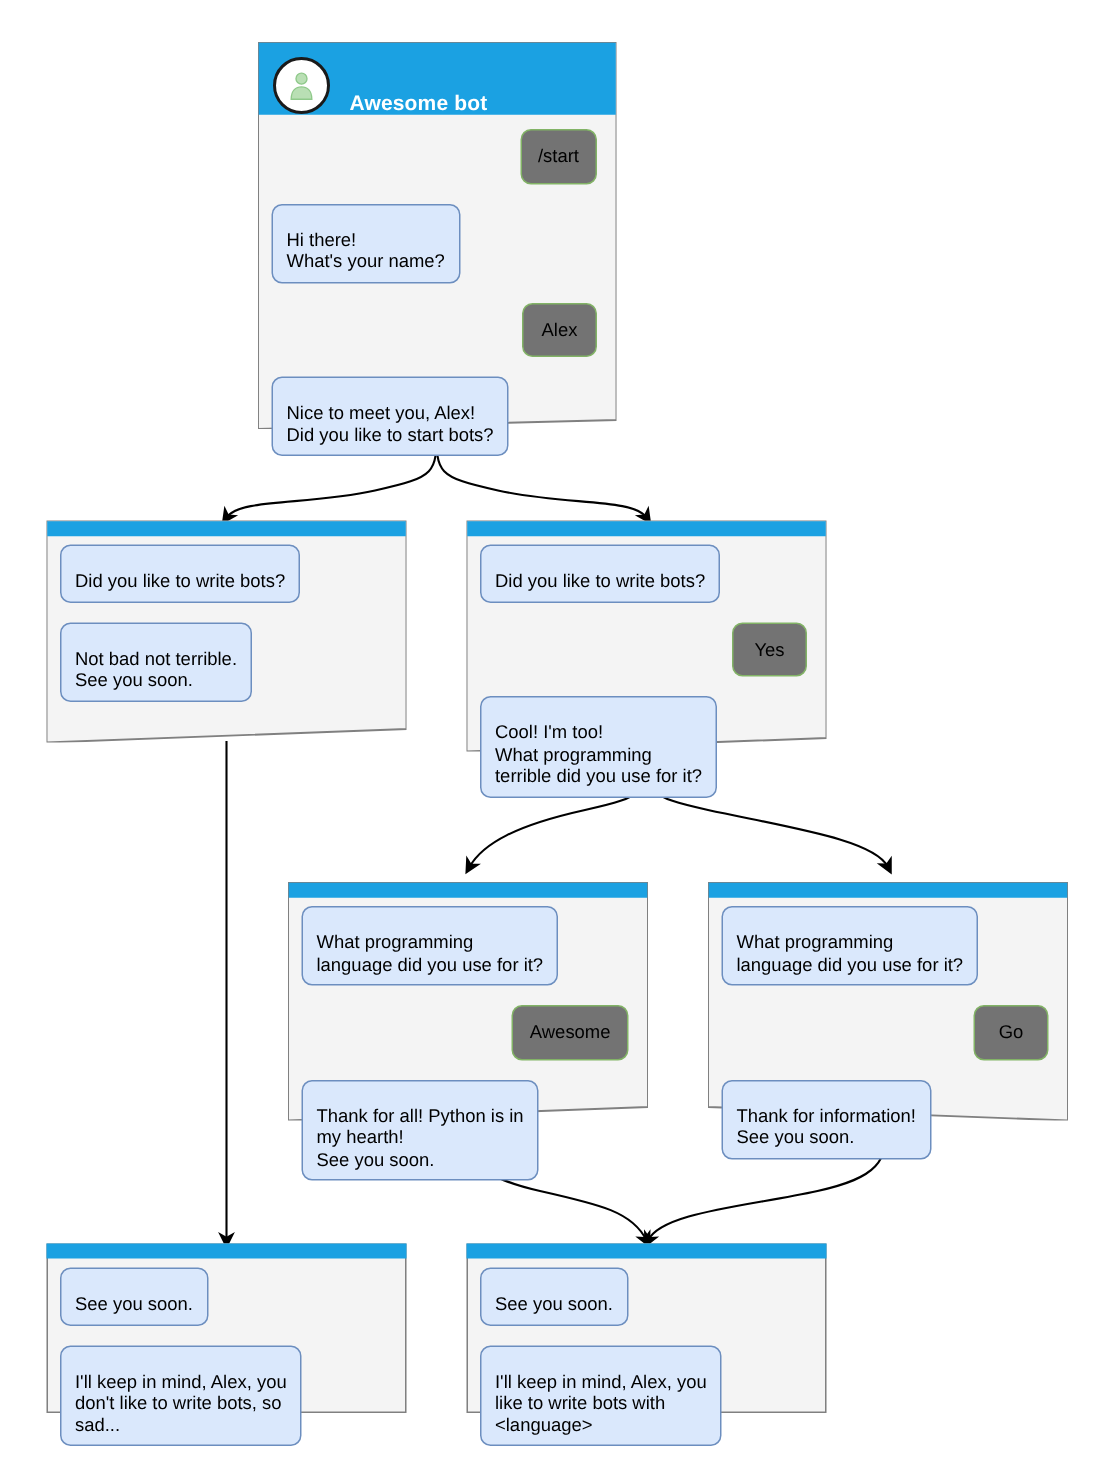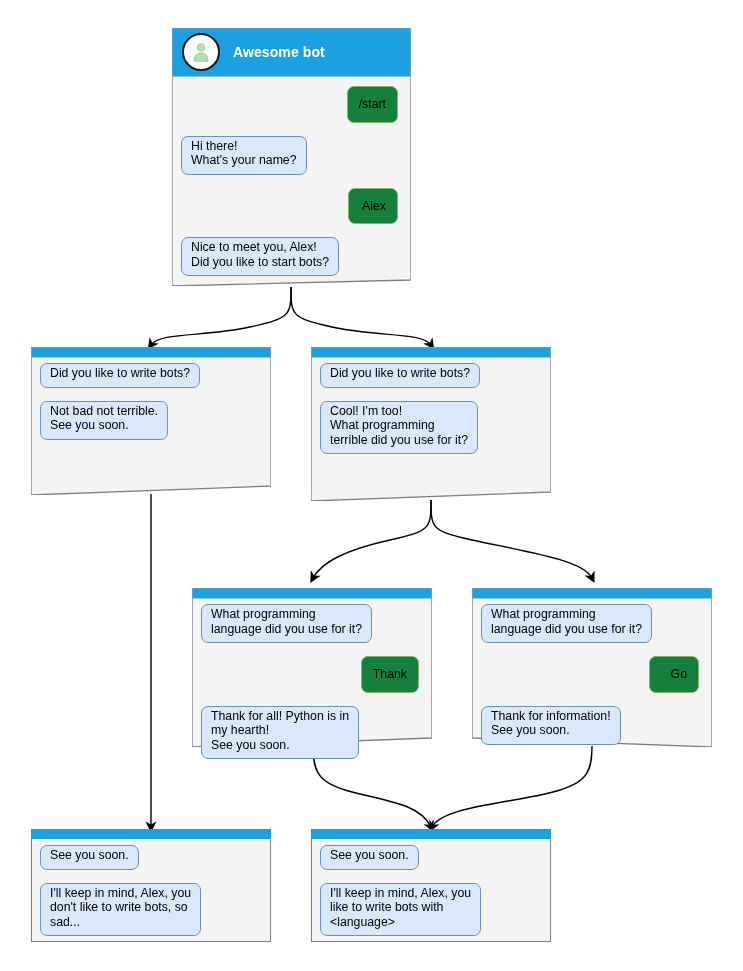--- a/index.html
+++ b/index.html
@@ -59,21 +59,21 @@
     left: 0;
     top: 10px;
     width: 100%;
     padding: 6px 9px 0 9px;
     box-sizing: border-box;
   }
   
   .node-root .node-header {
     height: 48px;
     display: flex;
-    align-items: center;
+    align-items: flex-end;
     padding-left: 10px;
   }
   .node-root .node-content {
     top: 48px;
     padding-top: 10px;
   }
   .avatar {
     width: 38px;
     height: 38px;
     border-radius: 50%;
@@ -96,35 +96,35 @@
   .msg-row {
     display: flex;
     margin-bottom: 13px;
   }
   .msg-row.bot { justify-content: flex-start; }
   .msg-row.user { justify-content: flex-end; padding-right: 4px;}
   .bubble {
     font-size: 12.3px;
     line-height: 14.5px;
     border-radius: 7px;
-    padding: 2px 9px 6px 9px;
+    padding: 16px 9px 6px 9px;
     box-sizing: border-box;
     white-space: pre-line;
     color: #000000;
     max-width: 205px;
   }
   .bubble.bot {
     background: #dae8fc;
     border: 1px solid #6c8ebf;
   }
   .bubble.user {
-    background: #15803d;
+    background: #737373;
     border: 1px solid #82b366;
     min-width: 50px;
-    text-align: right;
+    text-align: center;
     padding: 10px 11px 10px 11px;
   }
 </style>
 </head>
 <body>
 
 <div id="canvas">
 
   <svg class="edges" viewBox="0 0 743 971">
     <defs>
@@ -203,20 +203,23 @@
   <div class="node" style="left:311px; top:347px; width:240px; height:154px;">
     <div class="node-shell">
       <svg viewBox="0 0 240 154" preserveAspectRatio="none" style="position:absolute;left:0;top:0;width:100%;height:100%;">
         <polygon points="0,0 240,0 240,145 0,154" fill="#f4f4f4" stroke="#808080" stroke-width="1.3"></polygon>
         <rect x="0.5" y="0.5" width="239" height="10" fill="#1ba1e2"></rect>
       </svg>
       <div class="node-content">
         <div class="msg-row bot">
           <div class="bubble bot">Did you like to write bots?</div>
         </div>
+        <div class="msg-row user">
+          <div class="bubble user">Yes</div>
+        </div>
         <div class="msg-row bot">
           <div class="bubble bot">Cool! I'm too!
 What programming
 terrible did you use for it?</div>
         </div>
       </div>
     </div>
   </div>
 
   <div class="node" style="left:192px; top:588px; width:240px; height:159px;">
@@ -224,21 +227,21 @@
       <svg viewBox="0 0 240 159" preserveAspectRatio="none" style="position:absolute;left:0;top:0;width:100%;height:100%;">
         <polygon points="0,0 240,0 240,150 0,159" fill="#f4f4f4" stroke="#808080" stroke-width="1.3"></polygon>
         <rect x="0.5" y="0.5" width="239" height="10" fill="#1ba1e2"></rect>
       </svg>
       <div class="node-content">
         <div class="msg-row bot">
           <div class="bubble bot">What programming
 language did you use for it?</div>
         </div>
         <div class="msg-row user">
-          <div class="bubble user">Thank</div>
+          <div class="bubble user">Awesome</div>
         </div>
         <div class="msg-row bot">
           <div class="bubble bot">Thank for all! Python is in
 my hearth!
 See you soon.</div>
         </div>
       </div>
     </div>
   </div>
 

